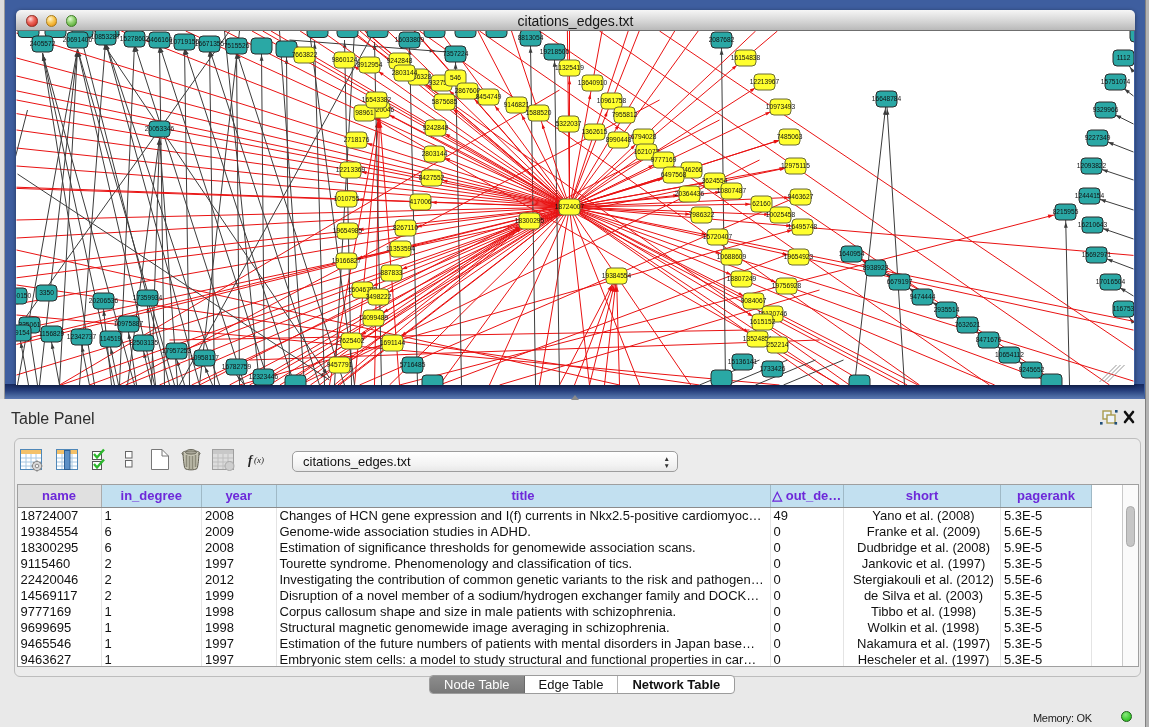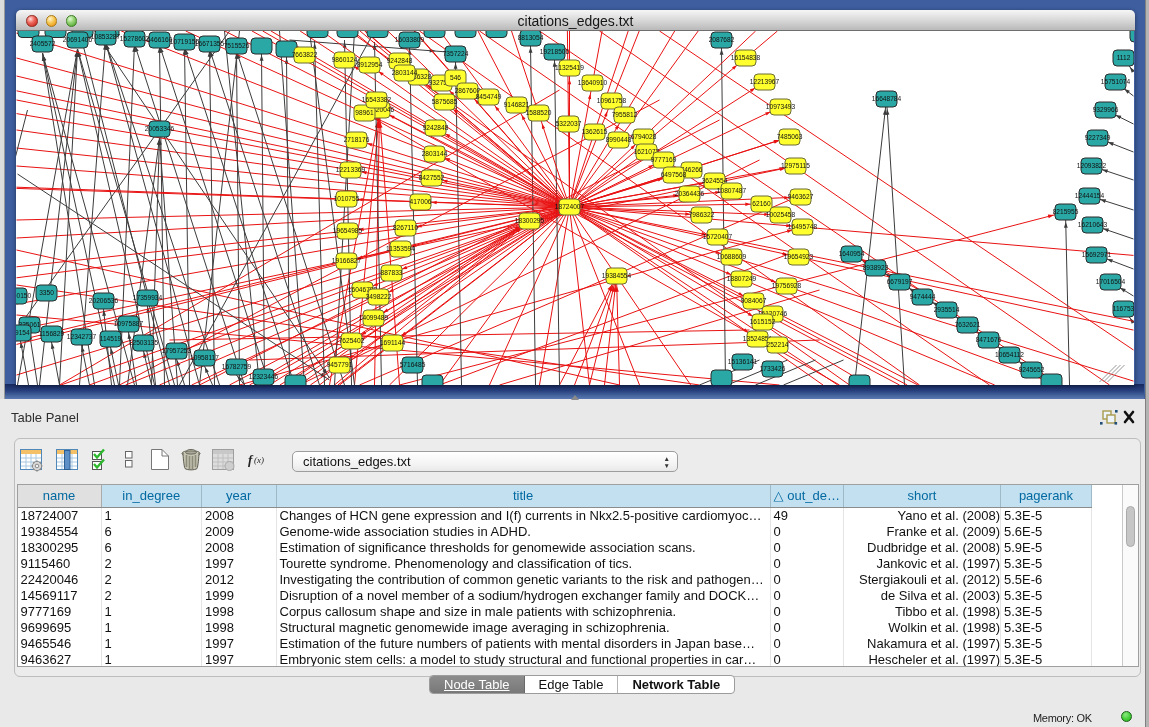--- a/index.html
+++ b/index.html
@@ -12,45 +12,45 @@
   border-radius:5px 5px 0 0; box-shadow:0 1px 4px rgba(0,0,0,.45); }
 #titlebar { position:absolute; left:0; top:0; width:100%; height:21px; border-radius:5px 5px 0 0;
   background:linear-gradient(#f6f6f6,#d6d6d6 55%,#b9b9b9); border-bottom:1px solid #6f6f6f; }
 #titlebar .t { position:absolute; left:0; right:0; top:2.5px; text-align:center; font-size:14px; color:#161616; }
 .tl { position:absolute; top:5.2px; width:11.5px; height:11.5px; border-radius:50%; }
 #b1 { left:10.2px; background:radial-gradient(circle at 35% 30%, #fdd  0%, #ee6a5f 40%, #d43b30 75%, #a52a20 100%); border:0.5px solid #92261c;}
 #b2 { left:29.8px; background:radial-gradient(circle at 35% 30%, #fff3cf 0%, #f7c64f 45%, #ec9f22 80%, #b87a12 100%); border:0.5px solid #a87a17;}
 #b3 { left:49.8px; background:radial-gradient(circle at 35% 30%, #e2fbd4 0%, #8ed06d 45%, #59aa38 85%, #3f8524 100%); border:0.5px solid #3e7d26;}
 #graph { position:absolute; left:0; top:21px; width:1118px; height:354px; background:#fff; overflow:hidden; }
 #tpanel { position:absolute; left:0; top:399px; width:1144.5px; height:328px; background:#e9e9e9; }
-#tphead { position:absolute; left:11px; top:11px; font-size:13px; color:#2e2e2e; }
+#tphead { position:absolute; left:11px; top:11px; font-size:16px; color:#2e2e2e; }
 #container { position:absolute; left:14px; top:39px; width:1127px; height:239px;
   background:#ececec; border:1px solid #bdbdbd; border-radius:6px; }
 #combo { position:absolute; left:292px; top:51.5px; width:386px; height:21.5px;
   background:linear-gradient(#ffffff,#f2f2f2 70%,#e8e8e8); border:1px solid #9d9d9d; border-radius:5px;
   font-size:13px; color:#111; line-height:20px; padding-left:10px; }
 #combo .ar { position:absolute; right:7px; top:3px; font-size:6.5px; color:#333; line-height:7px; }
 table { border-collapse:collapse; table-layout:fixed; }
 #tblwrap { position:absolute; left:16.5px; top:85px; width:1122px; height:183px; background:#fff;
   border:1px solid #9f9f9f; overflow:hidden; }
 #tbl { position:absolute; left:0; top:0; background:#fff; font-size:13px; }
-#tbl th { height:22px; background:#c2e0f0; font-weight:normal; font-size:13px; color:#0369a1;
+#tbl th { height:22px; background:#c2e0f0; font-weight:bold; font-size:13px; color:#6d28d9;
   border-right:1px solid #9fb9c6; border-bottom:1px solid #8b8b8b; text-align:center; padding:0; overflow:hidden; white-space:nowrap; }
 #tbl th.gray { background:#e0e0e0; border-right:1px solid #ababab; }
 #tbl td { height:16px; padding:0 0 0 3px; color:#111; white-space:nowrap; overflow:hidden;
   border-right:1px solid #e4e4e4; font-size:13px; }
-#tbl td.c5 { text-align:right; }
+#tbl td.c5 { text-align:center; }
 #tbl tr:last-child td { border-bottom:0; }
 #vscroll { position:absolute; right:0px; top:0px; width:16px; height:181px; background:#fafafa;
   border-left:1px solid #c9c9c9; }
 #vthumb { position:absolute; right:3px; top:21px; width:9px; height:41px; background:#c6c6c6; border:1px solid #aaaaaa; border-radius:5px; }
 #tabs { position:absolute; left:429px; top:276px; height:19px; display:flex;
   border:1px solid #9c9c9c; border-radius:4px; overflow:hidden; background:#fff; font-size:13px; }
 #tabs .seg { padding:0 14px; line-height:18px; color:#111; border-right:1px solid #b5b5b5; }
-#tabs .seg.sel { background:linear-gradient(#8d8d8d,#787878); color:#fff; border-right:1px solid #6a6a6a;text-decoration:underline; }
+#tabs .seg.sel { background:linear-gradient(#8d8d8d,#787878); color:#fff; border-right:1px solid #6a6a6a; }
 #tabs .seg:last-child { border-right:0;font-weight:bold; }
 #memory { position:absolute; left:1033px; top:312.5px; font-size:11px; color:#222; letter-spacing:-0.3px; }
 #memdot { position:absolute; left:1121px; top:311.5px; width:11px; height:11px; border-radius:50%;
   background:radial-gradient(circle at 40% 30%, #8ae87e 0%, #3ecc32 60%, #2faa24 100%); border:1px solid #1c5f17; }
 </style></head><body>
 <div id="desktop">
  <div id="shadowband"></div>
  <div id="win">
   <div id="graph">
         <svg width="1118" height="354" viewBox="0 0 1118 354" style="position:absolute;left:0;top:0" font-family="Liberation Sans, sans-serif">

